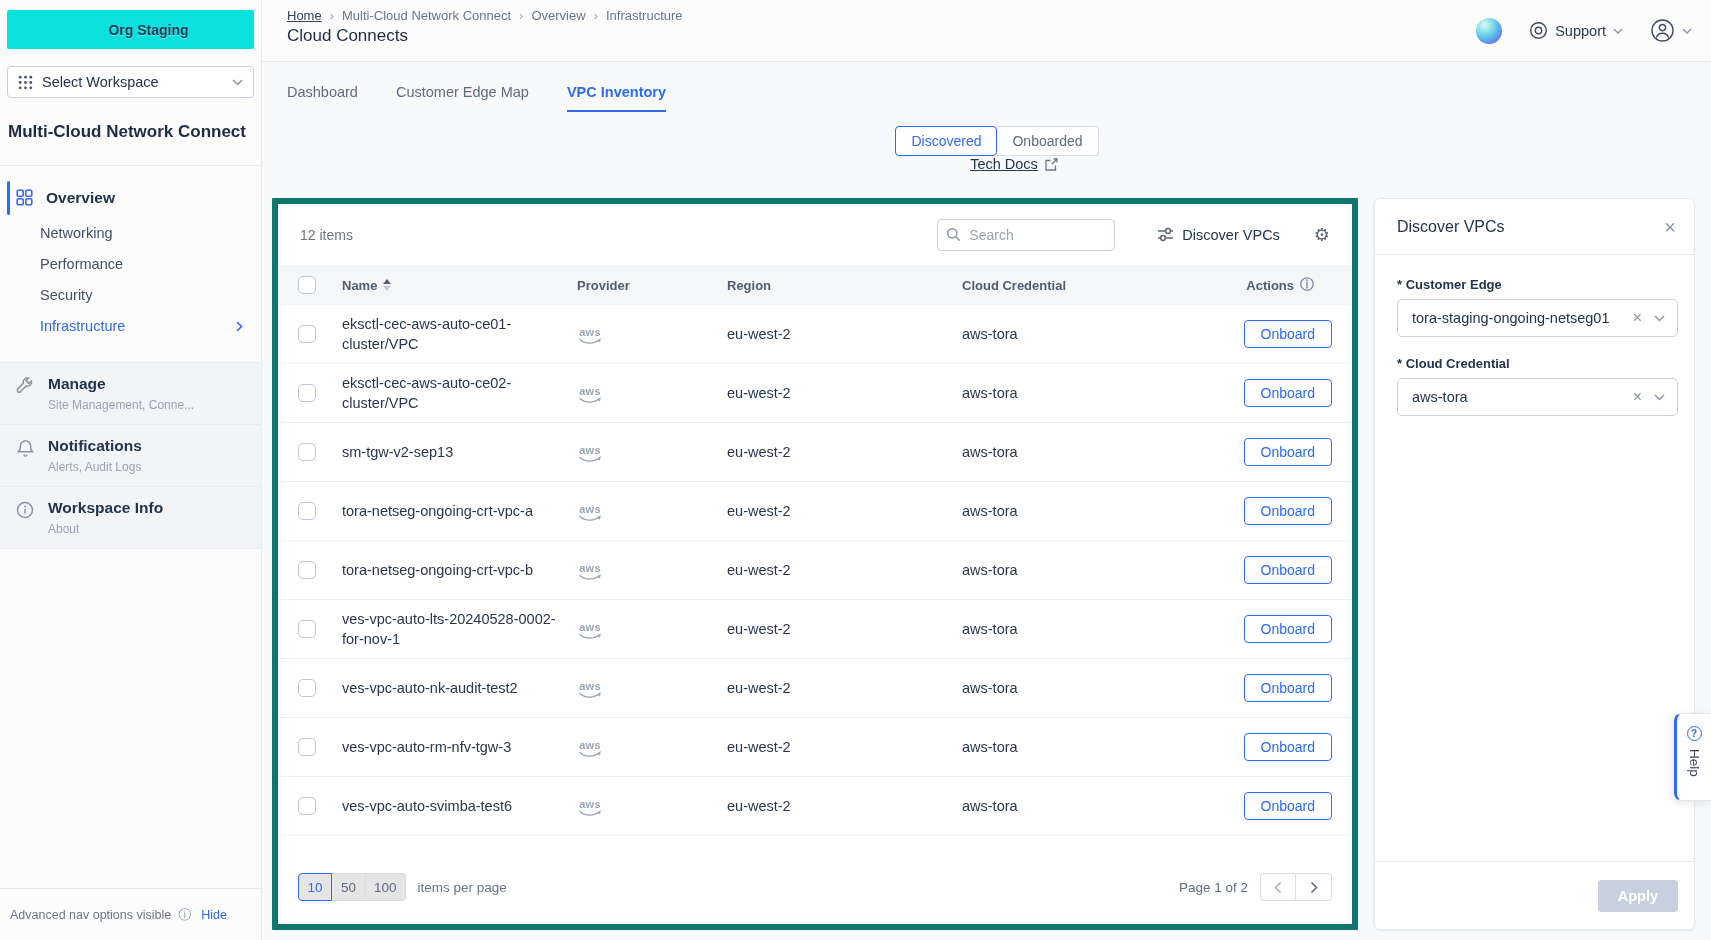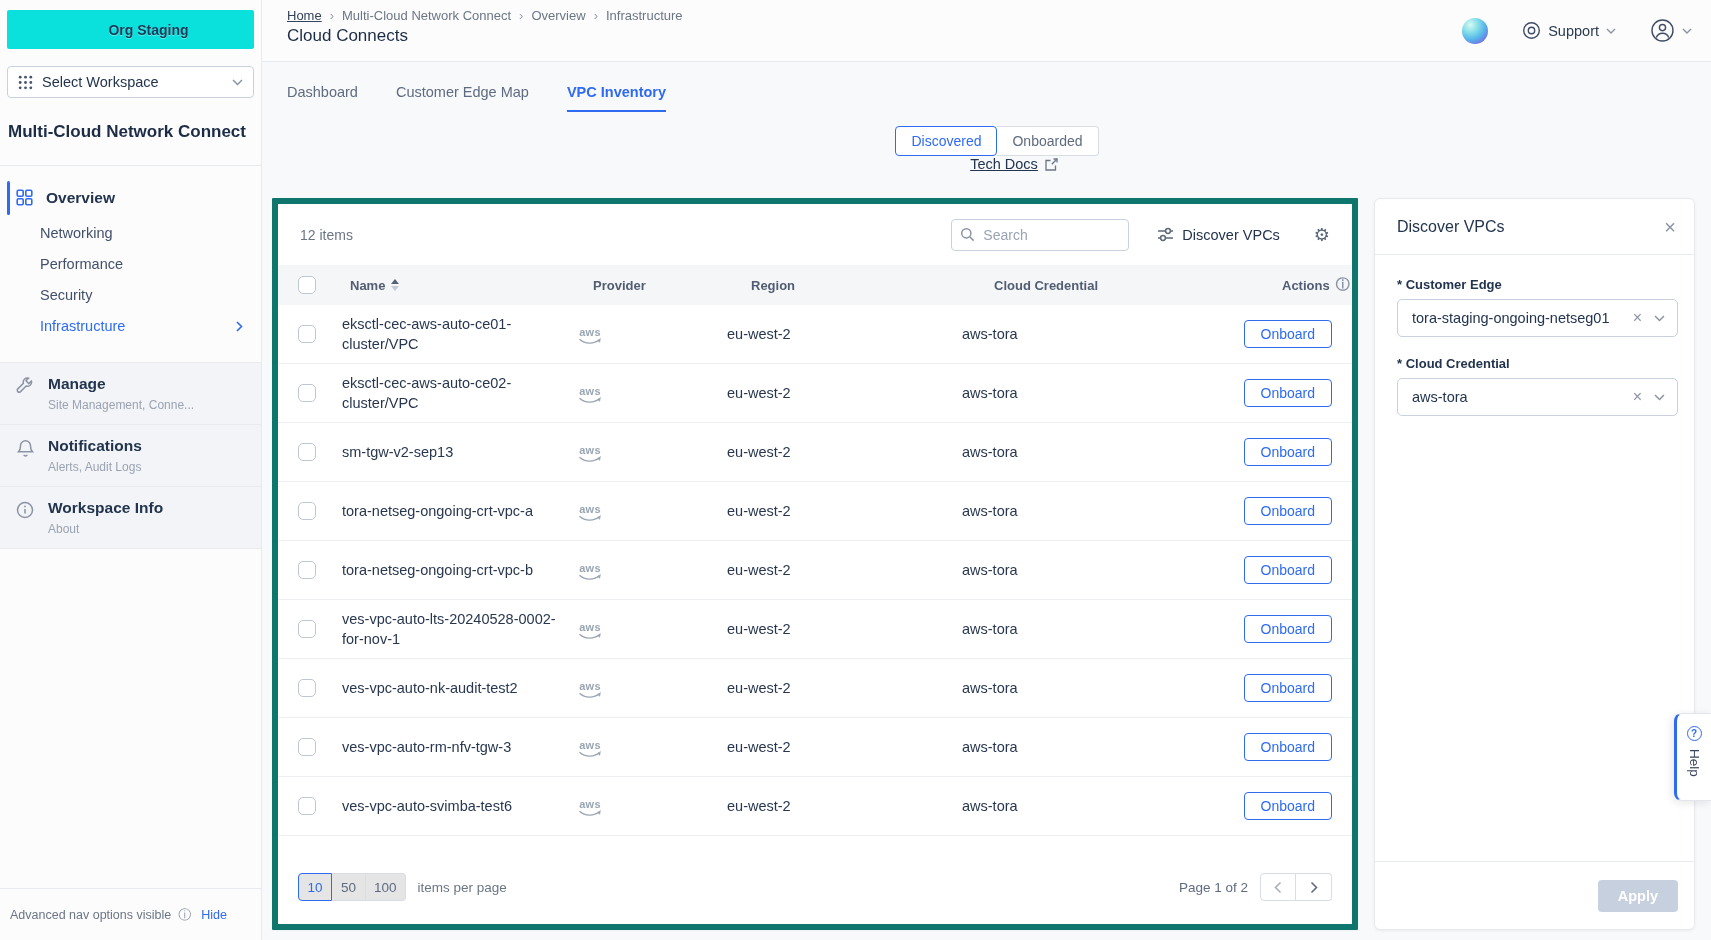--- a/index.html
+++ b/index.html
@@ -37,21 +37,21 @@
   .side-footer .hide-link { color:#2f6bf0; cursor:pointer; margin-left:3px; }
 
   
   .main { flex:1; display:flex; flex-direction:column; min-width:0; }
   .topbar { height:62px; background:#fcfcfd; border-bottom:1px solid #e7eaef; display:flex; justify-content:space-between; padding:0 19px 0 25px; }
   .bc-title { padding-top:8px; }
   .breadcrumb { display:flex; align-items:center; gap:8px; font-size:13px; color:#6b7685; }
   .crumb.home { color:#34435c; text-decoration:underline; cursor:pointer; }
   .crumb-sep { color:#9aa3b2; font-size:13px; }
   .page-title { margin-top:3px; font-size:17px; font-weight:500; color:#1d2c45; }
-  .topbar-right { display:flex; align-items:center; gap:34px; }
+  .topbar-right { display:flex; align-items:center; gap:27px; }
   .orb { width:26px; height:26px; border-radius:50%;
     background:radial-gradient(circle at 32% 26%, #dbf8f4 0%, #8fe4e9 26%, #57b8ea 55%, #6f79e8 78%, #a95ecf 100%); cursor:pointer; }
   .tb-group { display:flex; align-items:center; gap:7px; cursor:pointer; }
   .tb-group .lbl { font-size:14.5px; color:#2b3a52; }
 
   .tabs { display:flex; gap:38px; padding:22px 0 0 25px; }
   .tab { font-size:14.5px; color:#5f6b80; padding-bottom:10px; border-bottom:2px solid transparent; cursor:pointer; }
   .tab.active { color:#2f6bf0; font-weight:700; border-bottom-color:#2f6bf0; }
 
   .filter-row { display:flex; align-items:center; margin-top:14px; padding-left:21px;flex-direction:column; }
@@ -64,31 +64,31 @@
   .tech-docs { margin-left:34px; display:flex; align-items:center; gap:7px; cursor:pointer; }
   .tech-docs .lbl { font-size:14.5px; font-weight:500; color:#22344e; text-decoration:underline; }
 
   .content-row { display:flex; gap:16px; margin-top:26px; padding:0 16px 0 10px; height:732px; }
 
   
   .table-card { flex:1; background:#fff; border:6px solid #0f766e; border-radius:1px; box-shadow:0 1px 2px rgba(16,24,40,.04);
     display:flex; flex-direction:column; min-width:0; }
   .toolbar { height:61px; display:flex; align-items:center; padding:0 22px; }
   .items-count { font-size:14px; color:#6b7685; flex:1; }
-  .search-wrap { position:relative; width:178px; height:32px; margin-right:28px; }
+  .search-wrap { position:relative; width:178px; height:32px; margin-right:42px; }
   .search-wrap input { width:100%; height:100%; border:1px solid #c9d1de; border-radius:4px; padding:0 8px 0 31px;
     font-size:14px; color:#22344e; font-family:inherit; outline:none; }
   .search-wrap input::placeholder { color:#9aa3b2; }
   .search-wrap .s-ic { position:absolute; left:9px; top:8px; }
   .discover-btn { display:flex; align-items:center; gap:8px; margin-right:34px; cursor:pointer; }
   .discover-btn .lbl { font-size:14.5px; font-weight:500; color:#22344e; }
   .gear-btn { font-size:18px; color:#5b6779; cursor:pointer; line-height:1; }
 
   .t-grid { display:grid; grid-template-columns:64px 235px 150px 235px 280px 1fr; align-items:center; }
-  .t-head { height:40px; background:#f5f6f8;gap:8px; }
+  .t-head { height:40px; background:#f5f6f8; }
   .t-head .hcell { font-size:13px; font-weight:700; color:#515d72; display:flex; align-items:center; gap:6px; }
   .t-head .h-act { justify-content:flex-end; padding-right:38px; }
   .t-body { flex:1; overflow:hidden; }
   .t-row { min-height:59px; border-bottom:1px solid #eceef2; padding:8px 0; }
   .cell { font-size:14.5px; color:#28374f; }
   .c-check { padding-left:20px; }
   .c-name { line-height:1.4; padding-right:14px; word-break:break-word; }
   .c-act { display:flex; justify-content:flex-end; padding-right:20px; }
   .checkbox { display:block; width:18px; height:18px; border:1px solid #bfc7d4; border-radius:5px; background:#fff; cursor:pointer; }
   .sort { display:inline-flex; flex-direction:column; gap:2px; cursor:pointer; }

